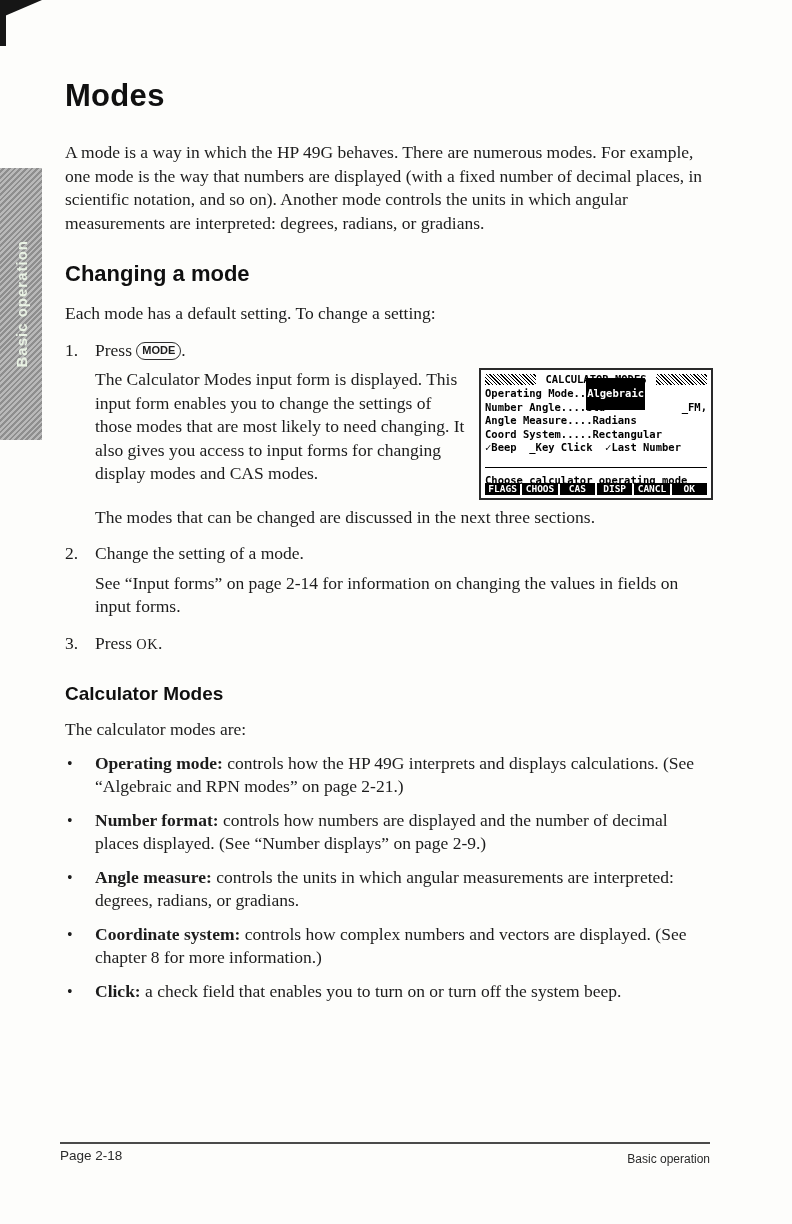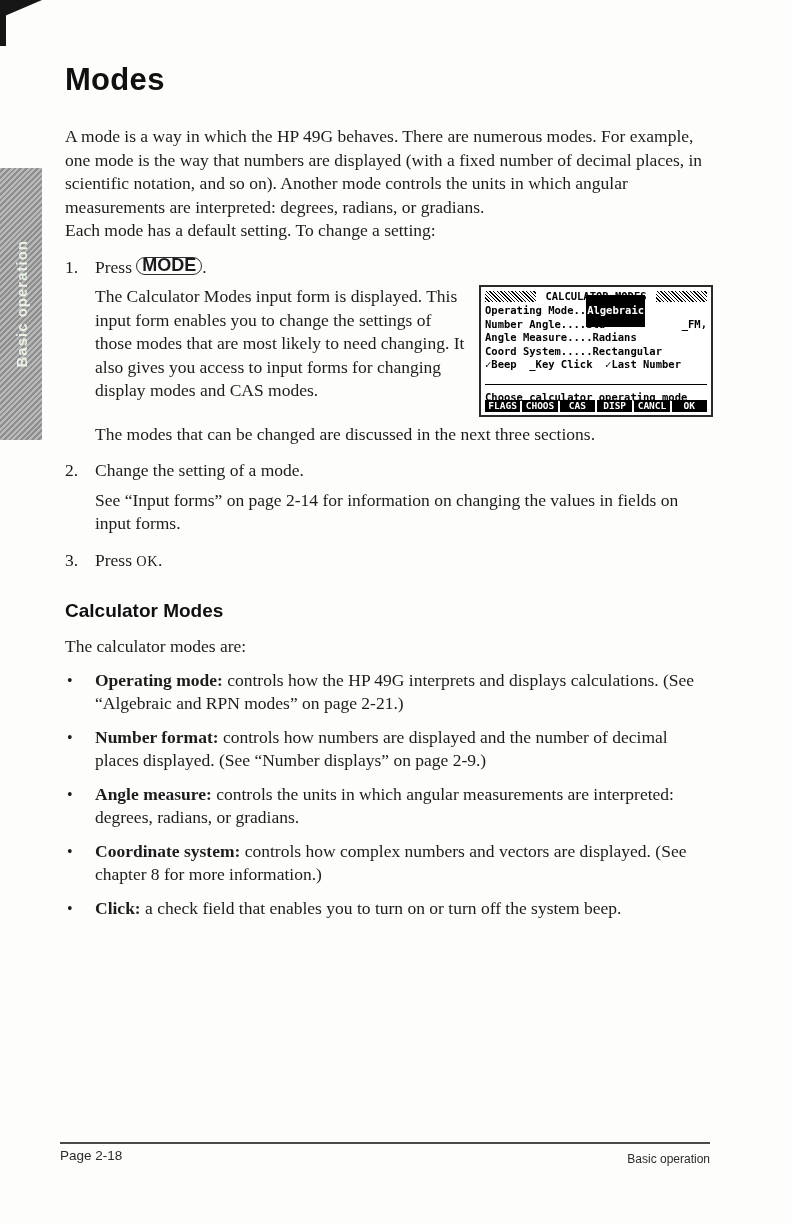--- a/index.html
+++ b/index.html
@@ -19,21 +19,21 @@
   .side-tab {
     position:absolute; left:0; top:168px; width:42px; height:272px;
     background:repeating-linear-gradient(135deg,#b9b9b9 0 2px,#8e8e8e 2px 4px);
     display:flex; align-items:center; justify-content:center;
   }
   .side-tab span {
     writing-mode:vertical-rl; transform:rotate(180deg);
     color:#e9f2e4; font-family:"Liberation Sans", sans-serif;
     font-size:15px; font-weight:bold; letter-spacing:1px; white-space:nowrap;
   }
-  .content { position:absolute; left:65px; top:62px; width:648px; }
+  .content { position:absolute; left:65px; top:78px; width:648px; }
   h1 {
     font-family:"Liberation Sans", sans-serif; font-size:31px; font-weight:bold;
     color:#101010; margin-bottom:27px; letter-spacing:0.3px;
   }
   h2 {
     font-family:"Liberation Sans", sans-serif; font-size:22px; font-weight:bold;
     color:#101010; margin:26px 0 15px 0;
   }
   h3 {
     font-family:"Liberation Sans", sans-serif; font-size:19px; font-weight:bold;
@@ -44,21 +44,21 @@
     display:grid; grid-template-columns:30px 1fr;
     font-size:17.5px; line-height:23.5px; margin-top:13px;
   }
   .step-num { }
   .step1-row { display:flex; gap:14px; margin-top:6px; }
   .step1-row p { flex:1; font-size:17.5px; line-height:23.5px;font-family:Liberation Serif, serif; }
   .step-detail { margin-top:6px; font-size:17.5px; line-height:23.5px; }
   .keycap {
     display:inline-block; border:1.6px solid #2e2e2e; border-radius:9px;
     padding:0 5px 1px 5px; font-family:"Liberation Sans", sans-serif;
-    font-size:18px; font-weight:bold; line-height:15px; position:relative; top:-2px;
+    font-size:11px; font-weight:bold; line-height:15px; position:relative; top:-2px;
   }
   .smallcaps { font-size:0.82em; letter-spacing:0.5px; }
   
   .calc-screen {
     width:234px; flex:0 0 234px; align-self:flex-start;
     border:2px solid #2a2a2a; background:#fff; color:#000;
     font-family:"DejaVu Sans Mono", monospace; font-size:10.5px; font-weight:bold;
     padding:2px 4px 3px 4px;
   }
   .lcd-header { display:flex; align-items:center; gap:3px; height:15px; }
@@ -97,20 +97,21 @@
   <div class="scan-edge"></div>
 
   <div class="side-tab">
     <span>Basic operation</span>
   </div>
 
   <div class="content">
     <h1>Modes</h1>
     <p class="body">A mode is a way in which the HP 49G behaves. There are numerous modes. For example, one mode is the way that numbers are displayed (with a fixed number of decimal places, in scientific notation, and so on). Another mode controls the units in which angular measurements are interpreted: degrees, radians, or gradians.</p>
 
+    <h2>Changing a mode</h2>
     <p class="body">Each mode has a default setting. To change a setting:</p>
 
     <div class="step">
       <span class="step-num">1.</span>
       <div class="step-body">
         <p><span>Press </span><span class="keycap">MODE</span><span>.</span></p>
         <div class="step1-row">
           <p>The Calculator Modes input form is displayed. This input form enables you to change the settings of those modes that are most likely to need changing. It also gives you access to input forms for changing display modes and CAS modes.</p>
 
           <div class="calc-screen">

